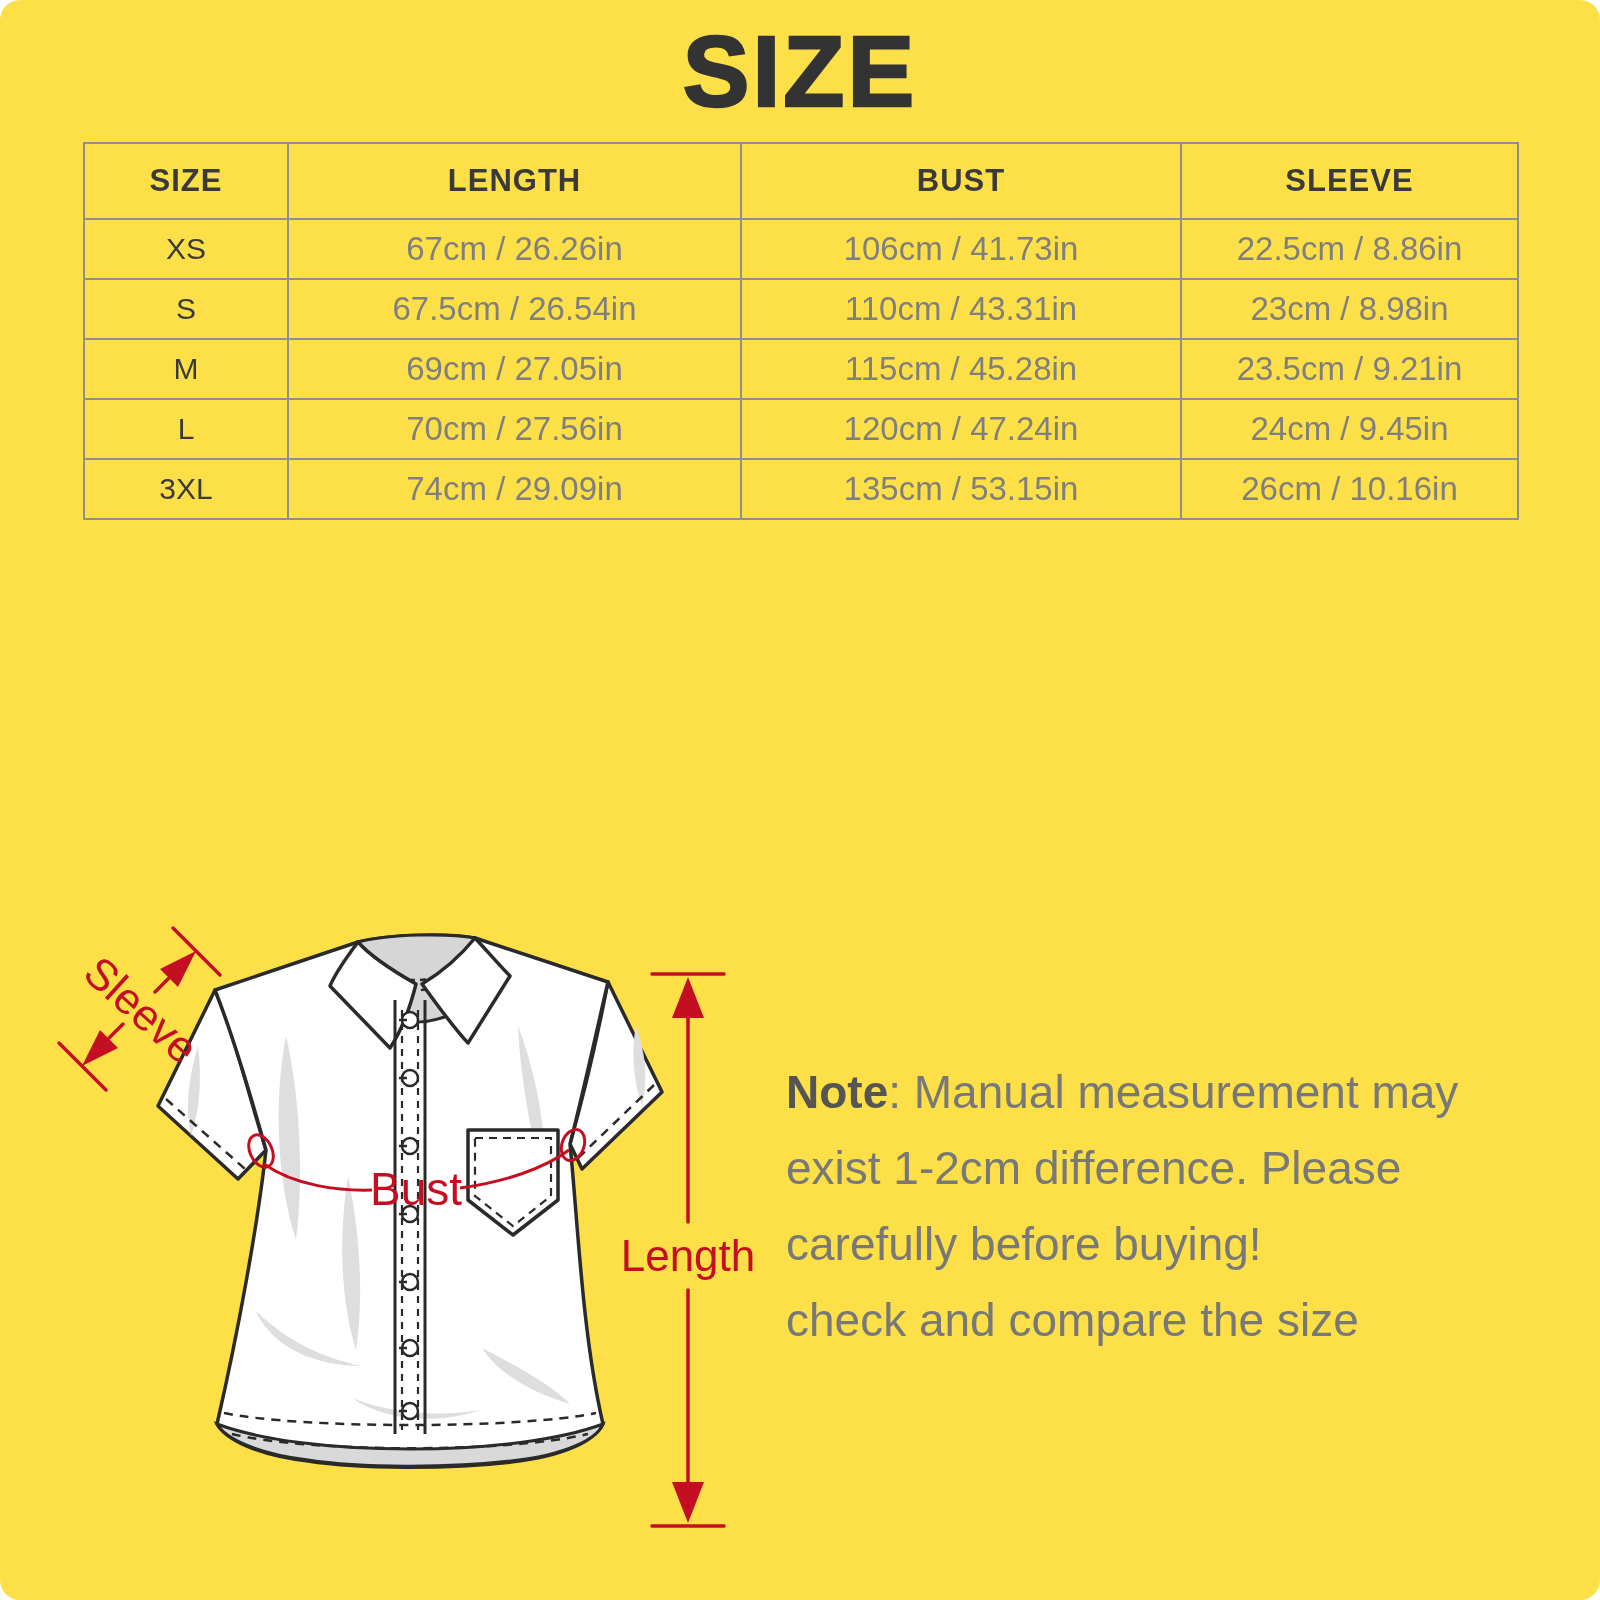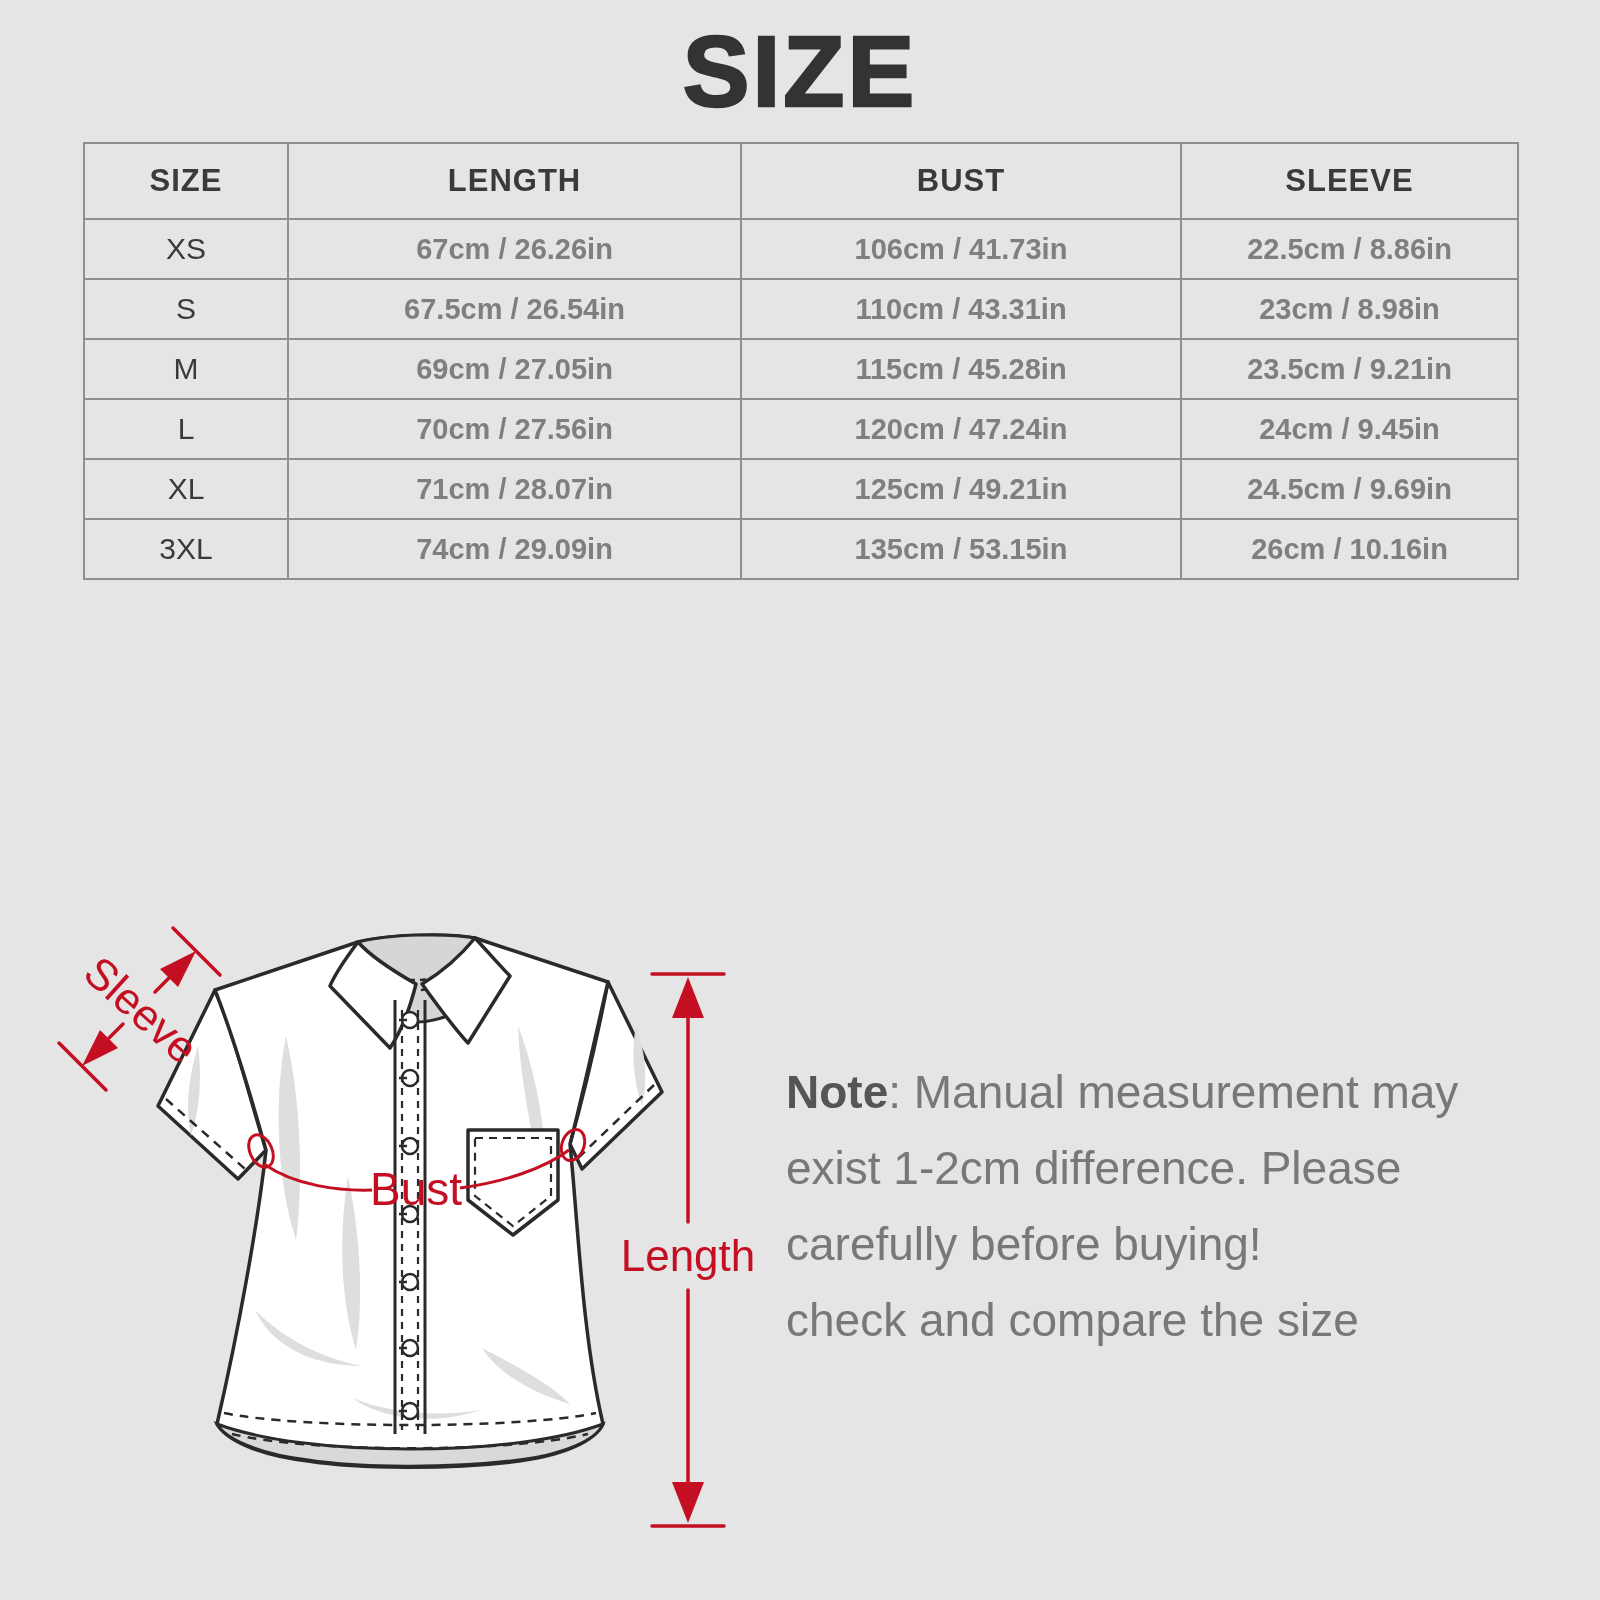--- a/index.html
+++ b/index.html
@@ -1,37 +1,37 @@
 <!DOCTYPE html>
 <html><head>
 <meta charset="utf-8">
 <style>
   html,body{margin:0;padding:0;background:#ffffff;}
   .page{
-    position:relative;width:1600px;height:1600px;background:#e5e5e5;
-    font-family:"Liberation Sans", sans-serif;overflow:hidden;
+    position:relative;width:1600px;height:1600px;background:#fde047;
+    font-family:"Liberation Sans", sans-serif;overflow:hidden;border-radius:20px;
   }
   .title{
     position:absolute;left:0;top:14px;width:100%;text-align:center;
     font-size:100px;font-weight:bold;color:#333333;letter-spacing:3px;
     -webkit-text-stroke:2.5px #333333;
   }
   table.size-table{
     position:absolute;left:83px;top:142px;width:1434px;
     border-collapse:collapse;table-layout:fixed;
   }
   .size-table th,.size-table td{
     border:2px solid #8f8f8f;text-align:center;vertical-align:middle;
     padding:0;
   }
   .size-table th{
     height:74px;font-size:31px;font-weight:bold;color:#3a3a3a;letter-spacing:1px;
   }
   .size-table td{
-    height:58px;font-size:29px;color:#7f7f7f;font-weight:bold;
+    height:58px;font-size:33px;color:#7f7f7f;font-weight:normal;
   }
   .size-table td.size-col{
     font-weight:normal;color:#3a3a3a;font-size:30px;
   }
   .note{
     position:absolute;left:786px;top:1054px;width:730px;
     font-size:46px;line-height:76px;color:#787878;
   }
   .note .note-label{font-weight:bold;color:#555555;margin-top:32px;}
   .diagram{position:absolute;left:50px;top:878px;width:710px;height:710px;}
@@ -78,26 +78,20 @@
           <td>115cm / 45.28in</td>
           <td>23.5cm / 9.21in</td>
         </tr>
         <tr>
           <td class="size-col">L</td>
           <td>70cm / 27.56in</td>
           <td>120cm / 47.24in</td>
           <td>24cm / 9.45in</td>
         </tr>
         <tr>
-          <td class="size-col">XL</td>
-          <td>71cm / 28.07in</td>
-          <td>125cm / 49.21in</td>
-          <td>24.5cm / 9.69in</td>
-        </tr>
-        <tr>
           <td class="size-col">3XL</td>
           <td>74cm / 29.09in</td>
           <td>135cm / 53.15in</td>
           <td>26cm / 10.16in</td>
         </tr>
       </tbody>
   </table>
 
   <svg class="diagram" viewBox="0 0 710 710" xmlns="http://www.w3.org/2000/svg">
 

